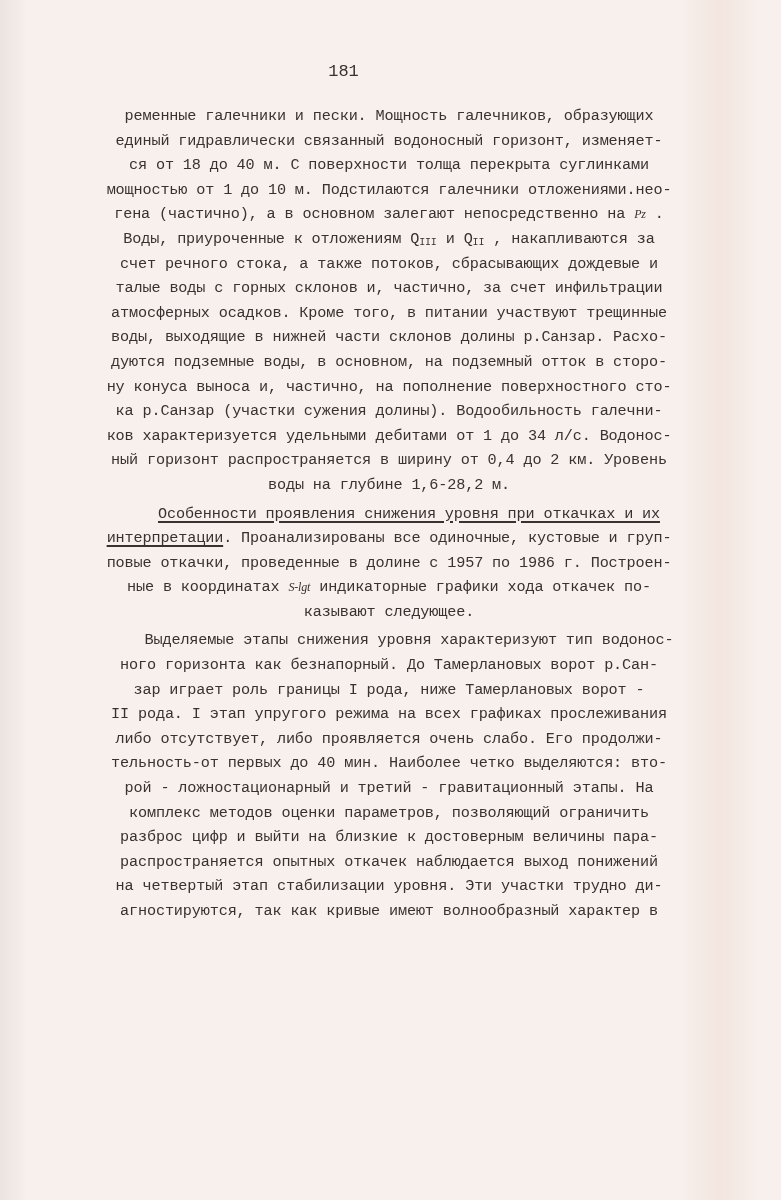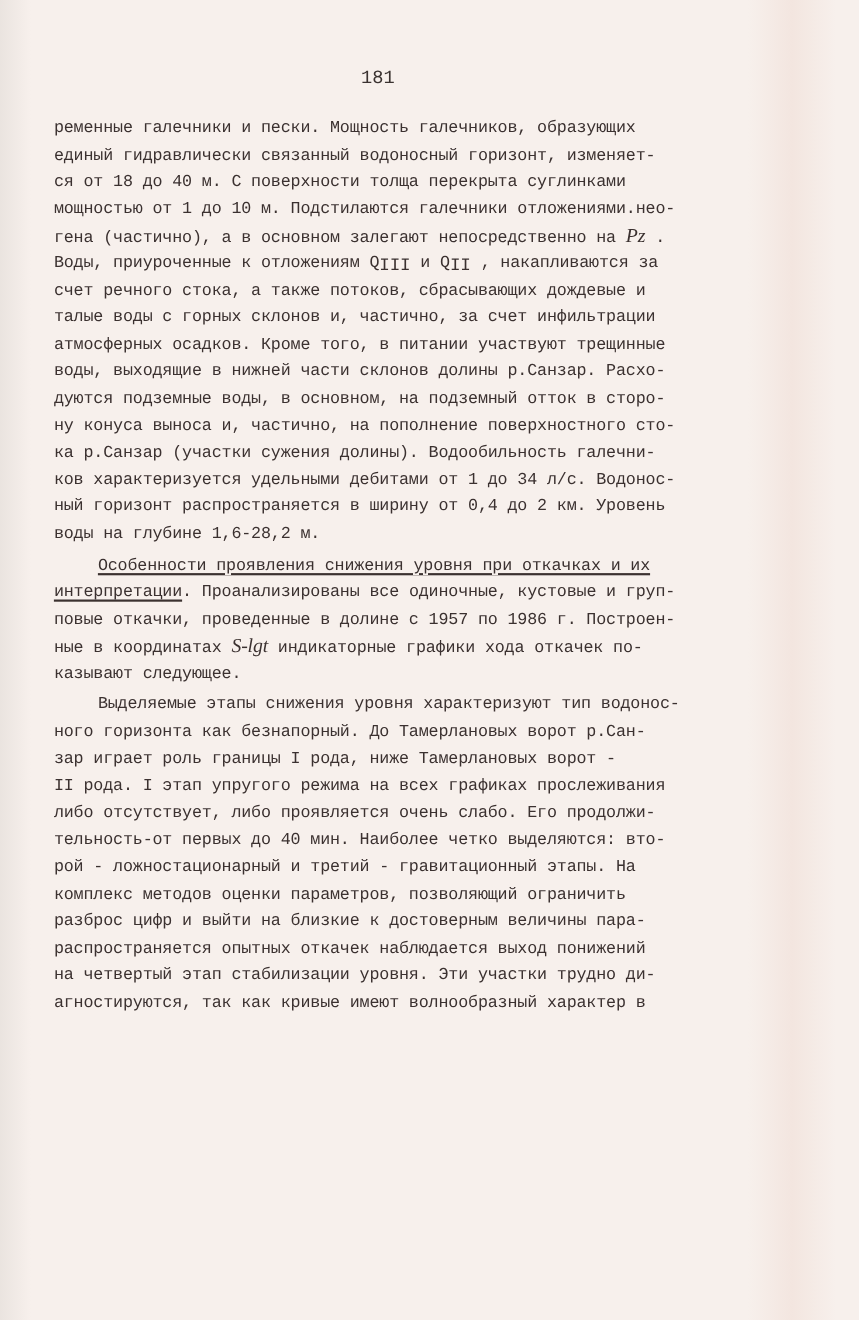--- a/index.html
+++ b/index.html
@@ -21,27 +21,27 @@
       font-size: 17px; color: #3a3230;
     }
     .body-text {
       position: absolute; left: 49px; top: 104px; width: 680px;
       font-family: "Liberation Mono", "DejaVu Sans Mono", monospace;
       font-size: 15.2px;
       line-height: 24.6px;
       color: #3b3130;
       letter-spacing: -0.15px;
     }
-    .line { white-space: pre; height: 24.6px; }
+    .line { white-space: pre; height: 24.6px; text-align: center; }
     .line.indent { padding-left: 40px; }
     .gap { height: 4px; }
     .ul { text-decoration: underline; text-decoration-thickness: 1.5px; text-underline-offset: 3px; }
-    .ital { font-family: "Liberation Serif", "DejaVu Serif", serif; font-style: italic; font-size: 18px; }
+    .ital { font-family: "Liberation Serif", "DejaVu Serif", serif; font-style: italic; font-size: 12px; }
     sup { font-size: 11px; vertical-align: 8px; line-height: 0; }
-    .sub { font-size: 16px; vertical-align: -2px; }
+    .sub { font-size: 10px; vertical-align: -2px; }
   </style>
 </head>
 <body>
 
 <div class="page">
   <div class="page-number">181</div>
 
   <div class="body-text">
 
     <div>

